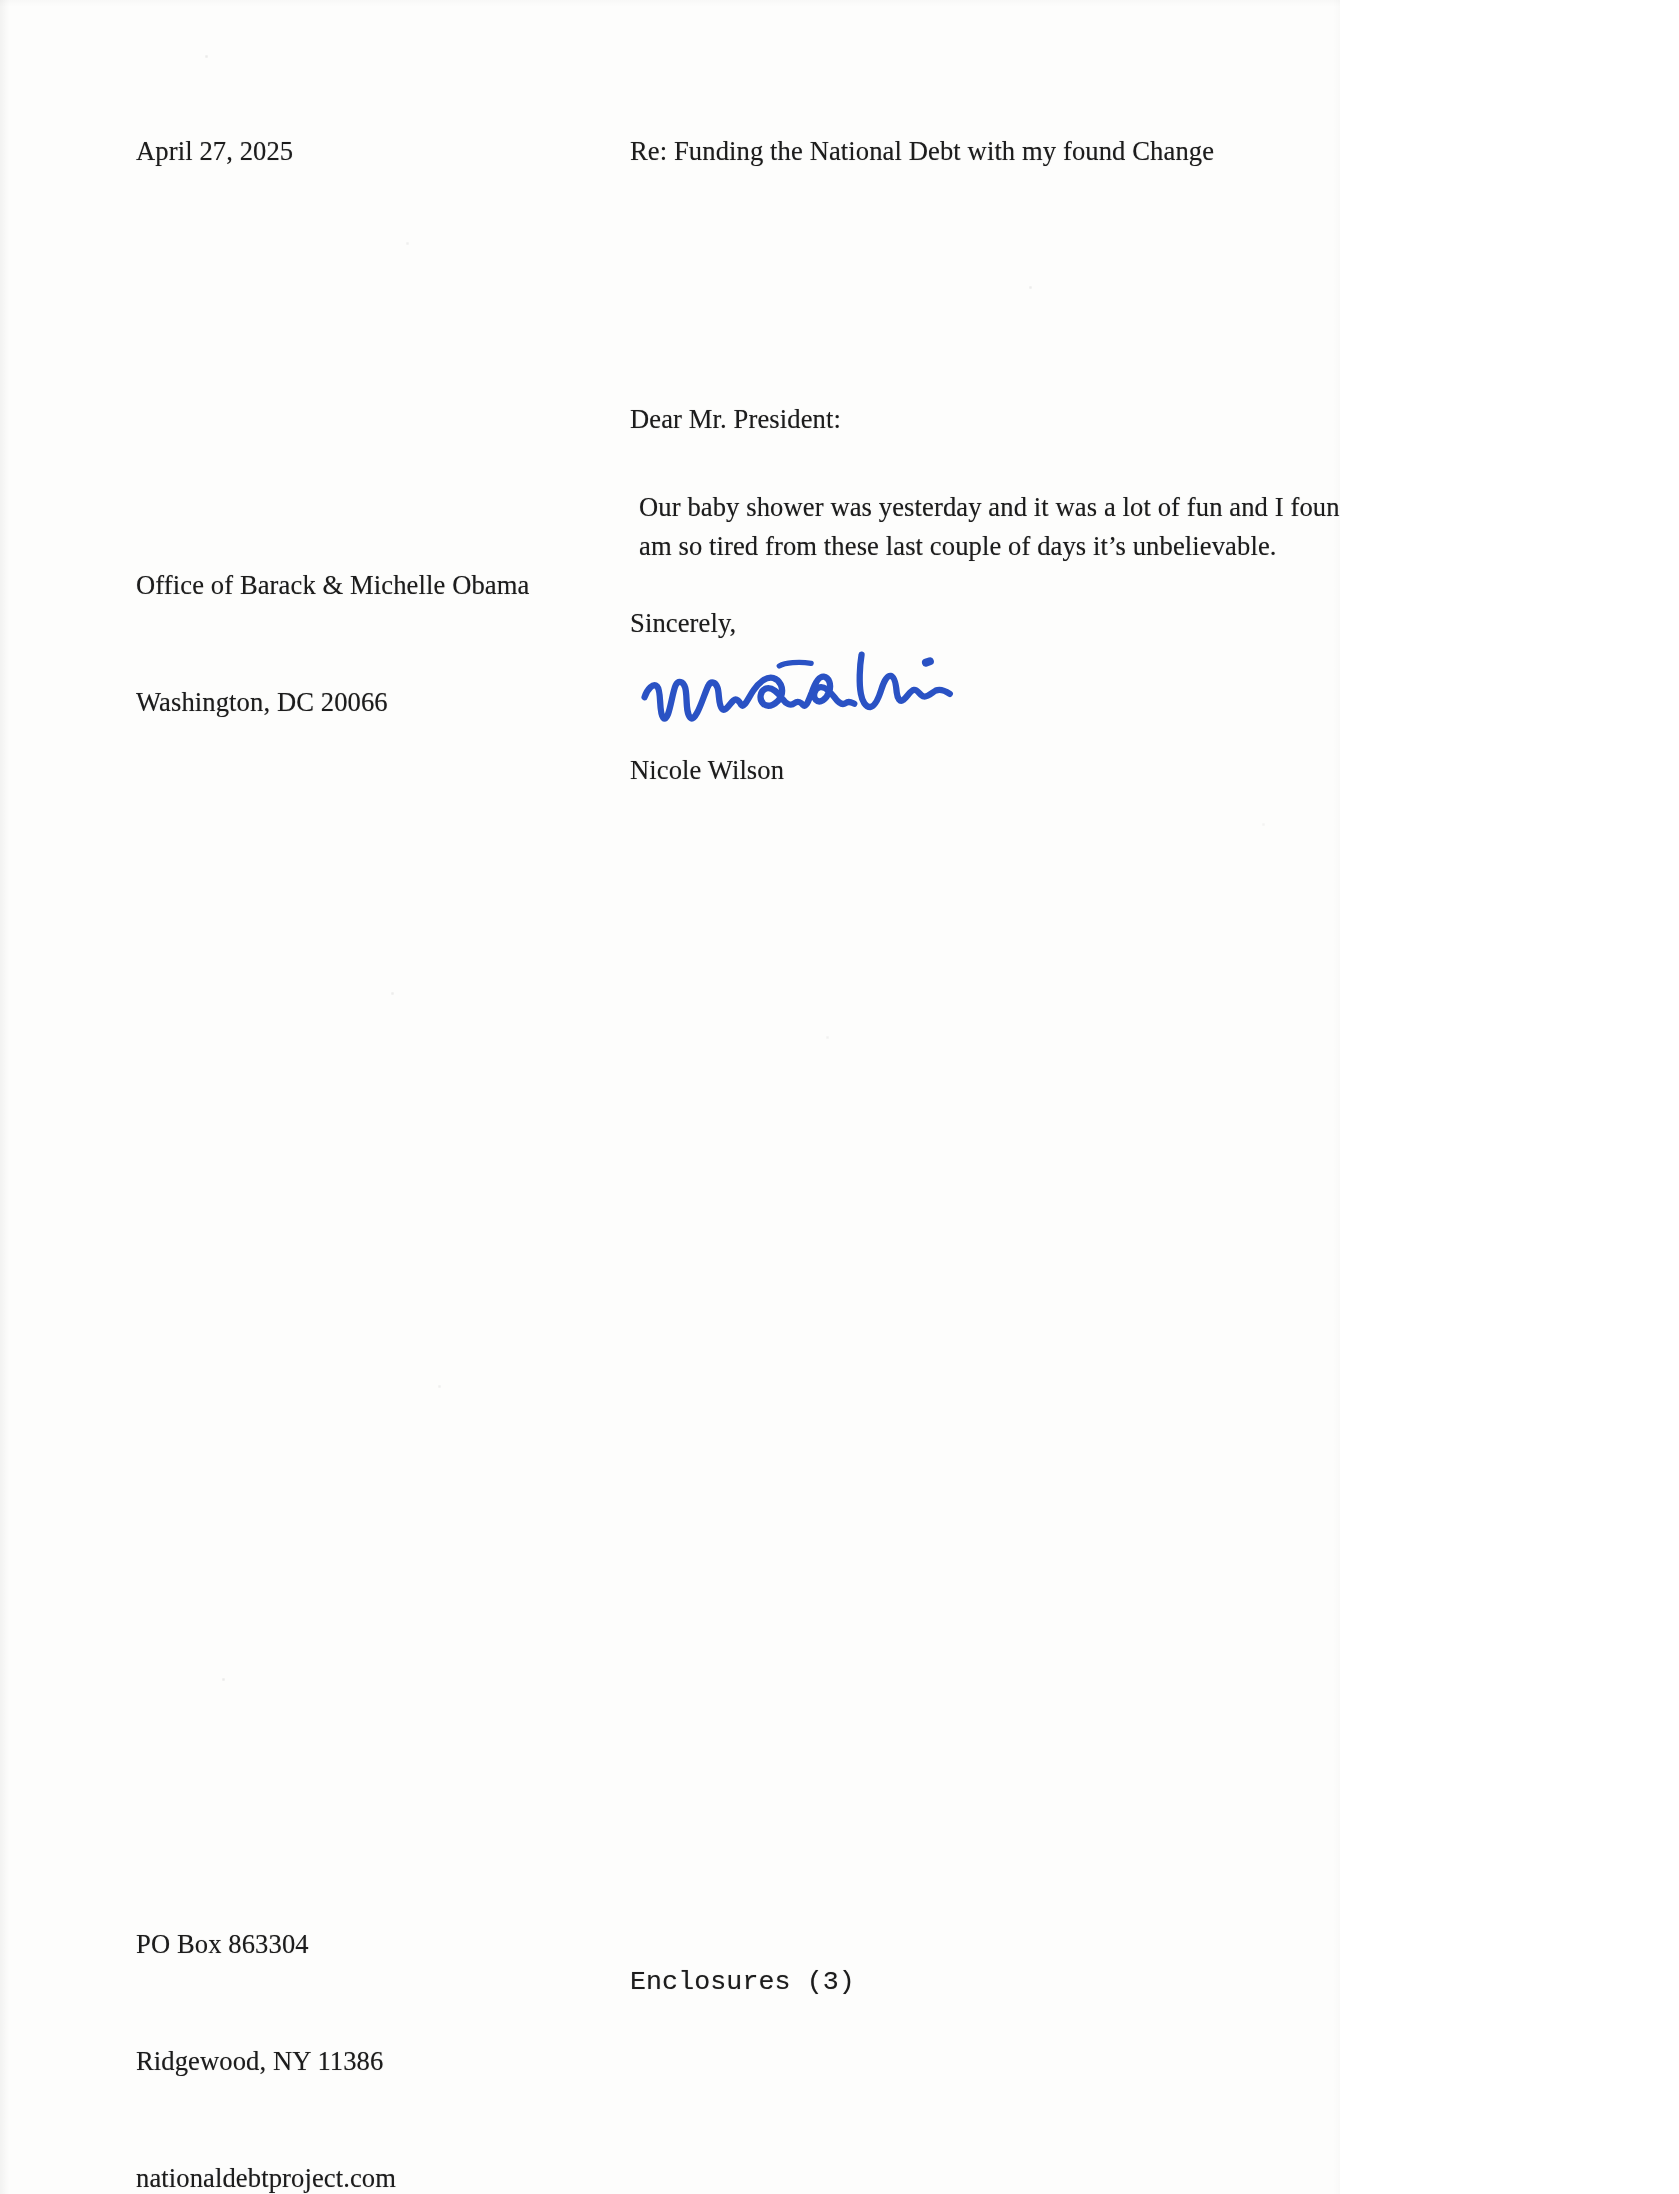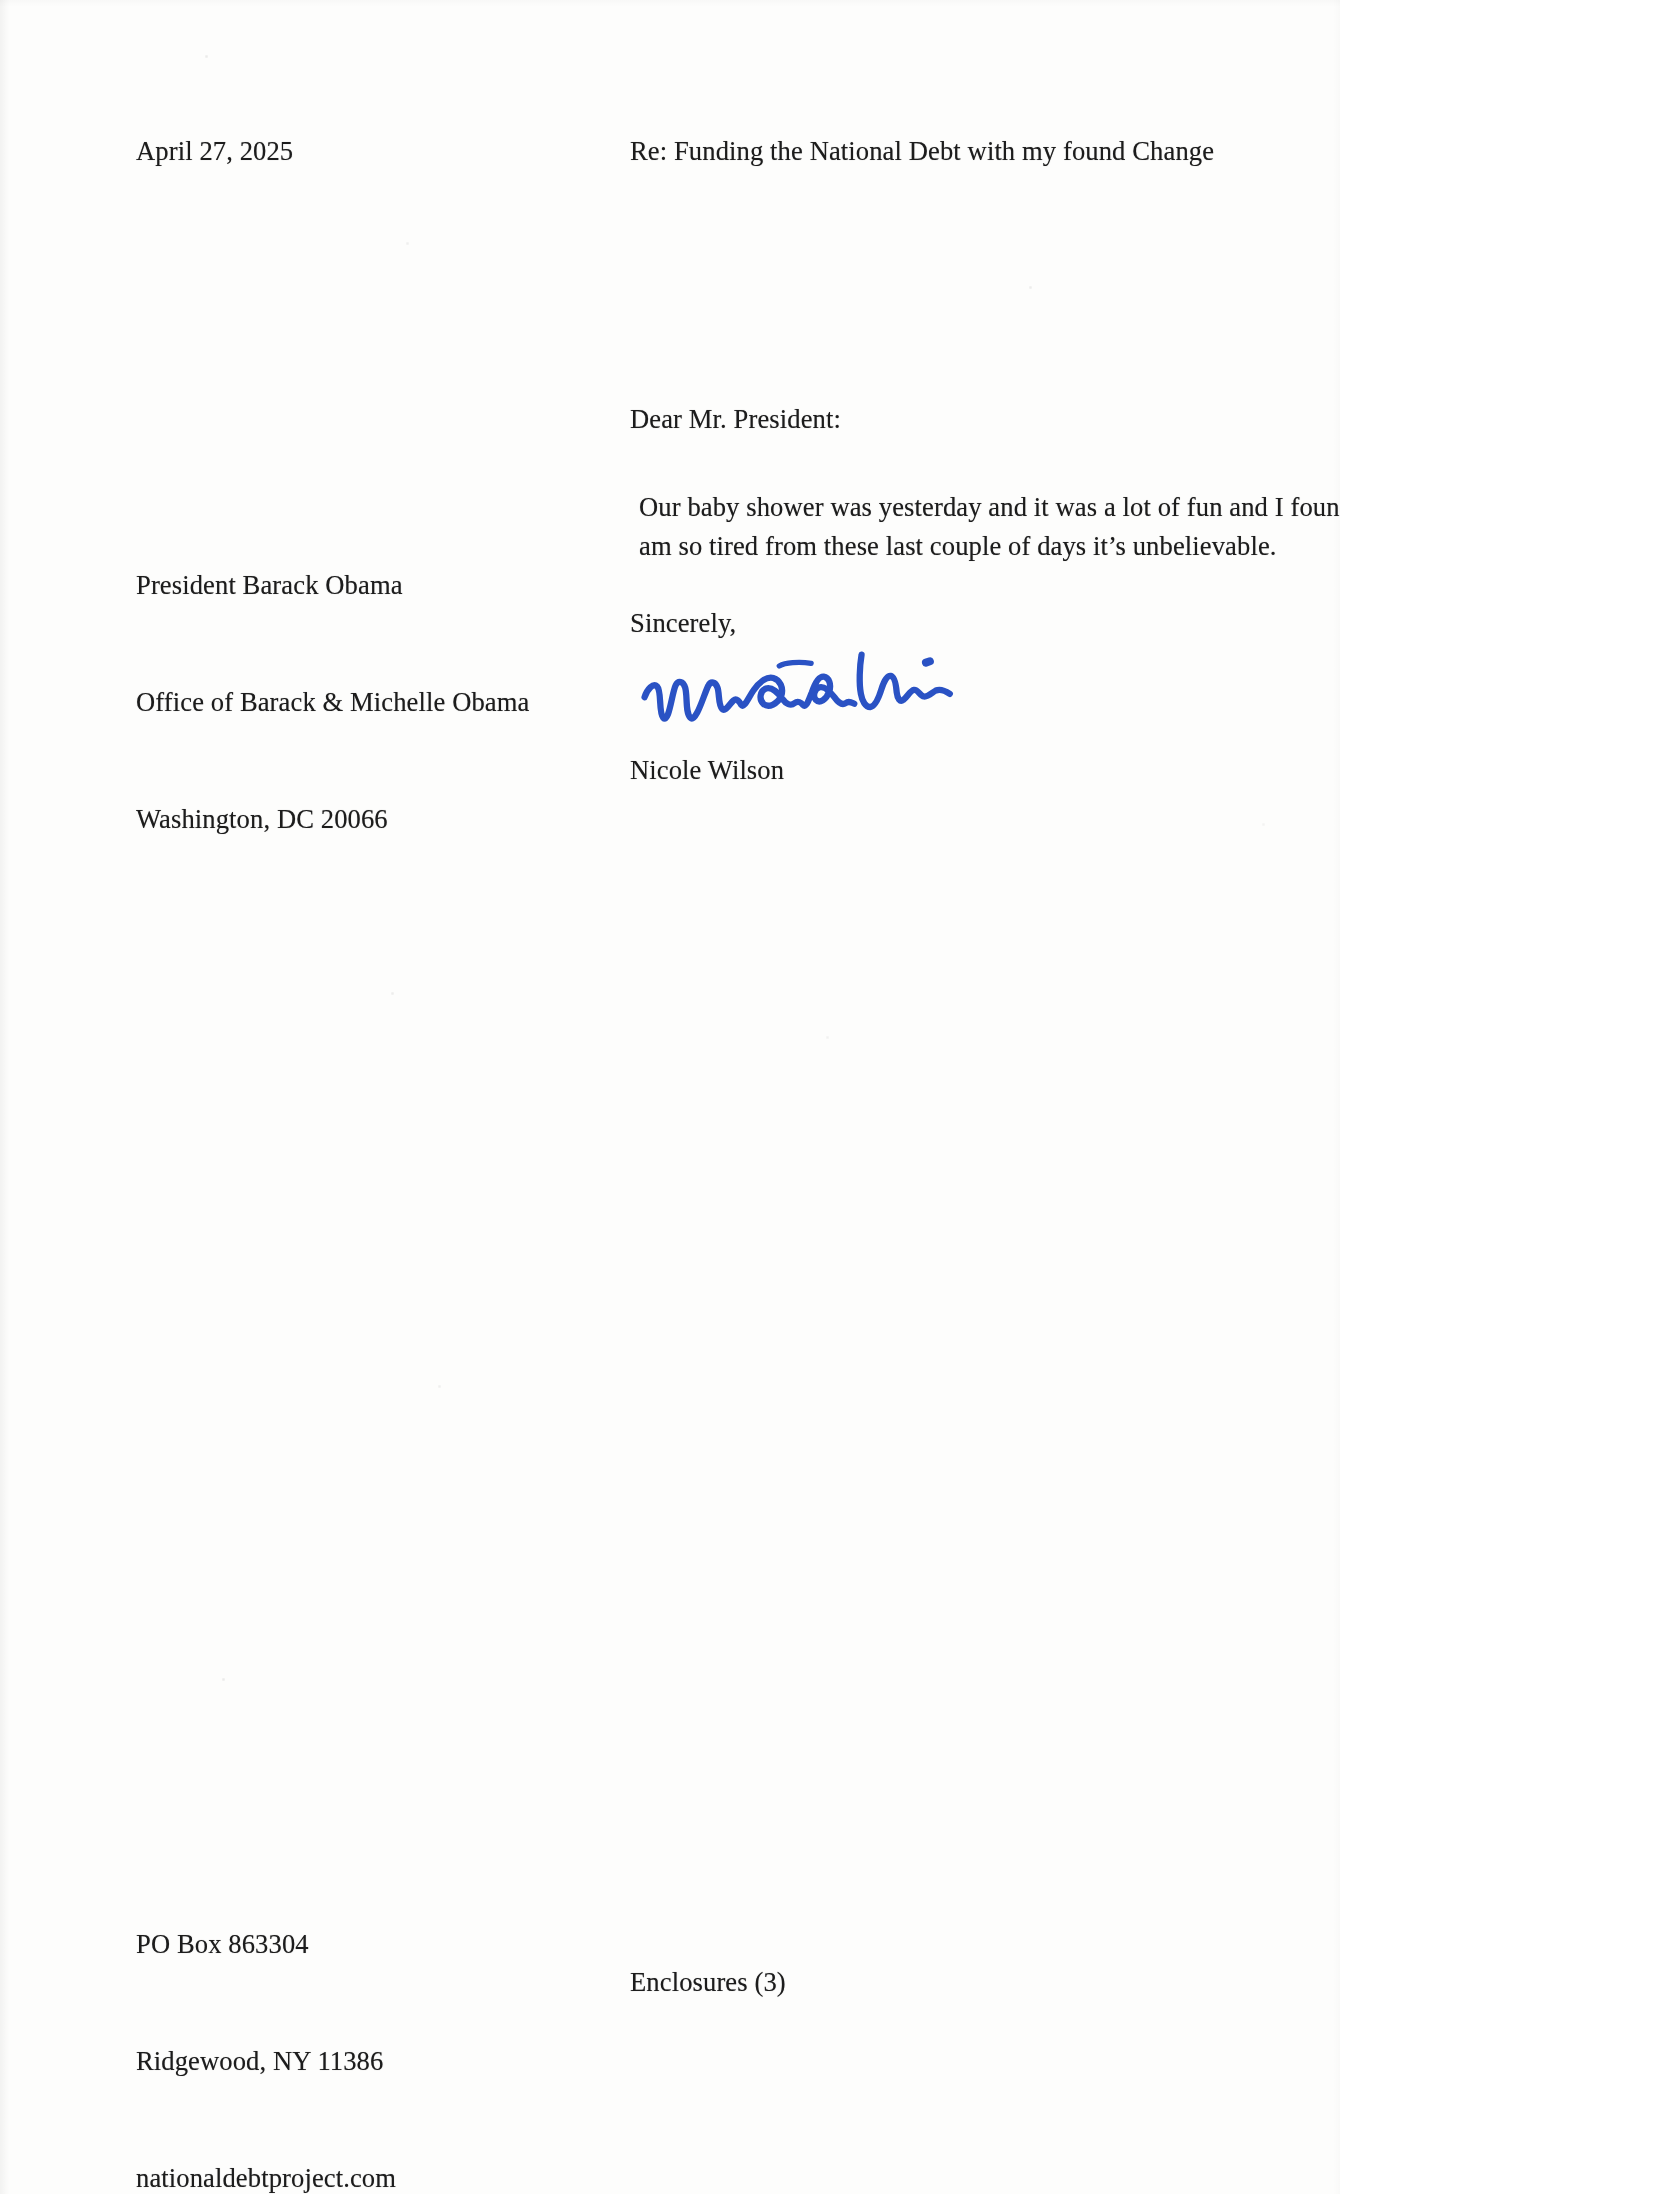--- a/index.html
+++ b/index.html
@@ -40,21 +40,21 @@
   }
   .date       { left: 136px;  top: 132px; }
   .subject    { left: 630px;  top: 132px; }
   .salutation { left: 630px;  top: 400px; text-align: right; }
   .recipient  { left: 136px;  top: 488px; }
   .body-par   { left: 630px;  top: 488px; width: 907px; margin-left: 9px; }
   .closing    { left: 630px;  top: 604px; }
   .signature  { position: absolute; left: 618px; top: 628px; }
   .signer     { left: 630px;  top: 751px; }
   .sender     { left: 136px;  top: 1847px; }
-  .enclosures { left: 630px;  top: 1963px; }
+  .enclosures { left: 630px;  top: 1963px; font-family: Liberation Mono, monospace; }
   .pagenum    { left: 1528px; top: 1960px; }
   
   .specks {
     position: absolute;
     top: 0; left: 0;
     width: 1.3px; height: 1.3px;
     background: transparent;
     pointer-events: none;
     box-shadow:
       206px 56px 0 0.7px rgba(80,80,80,0.10),
@@ -74,21 +74,20 @@
 
 <div class="page">
 
   <div class="txt date">April 27, 2025</div>
 
   <div class="txt subject">Re: Funding the National Debt with my found Change</div>
 
   <div class="txt salutation">Dear Mr. President:</div>
 
   <div class="txt recipient">
-    <div>President Barack Obama</div>
     <div>Office of Barack &amp; Michelle Obama</div>
     <div>Washington, DC 20066</div>
   </div>
 
   <div class="txt body-par wrap">Our baby shower was yesterday and it was a lot of fun and I found no change and I am so tired from these last couple of days it’s unbelievable.</div>
 
   <div class="txt closing">Sincerely,</div>
 
   <svg class="signature" width="365" height="133" viewBox="0 0 550 200" aria-hidden="true">
     <g fill="none" stroke-linecap="round" stroke-linejoin="round" stroke="#2a52c4">

